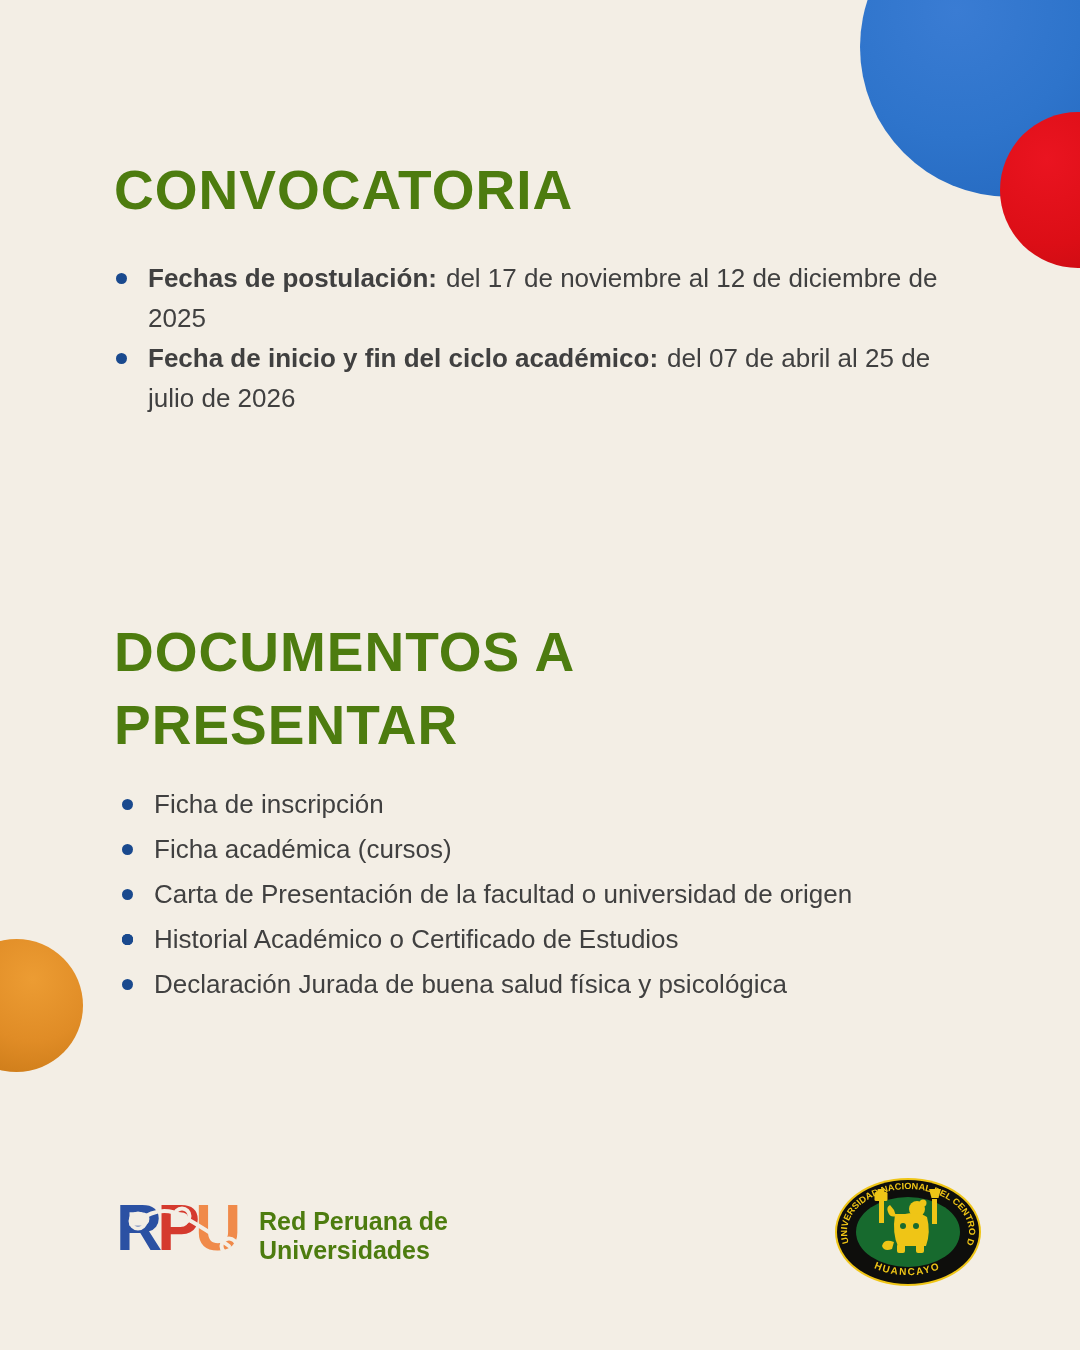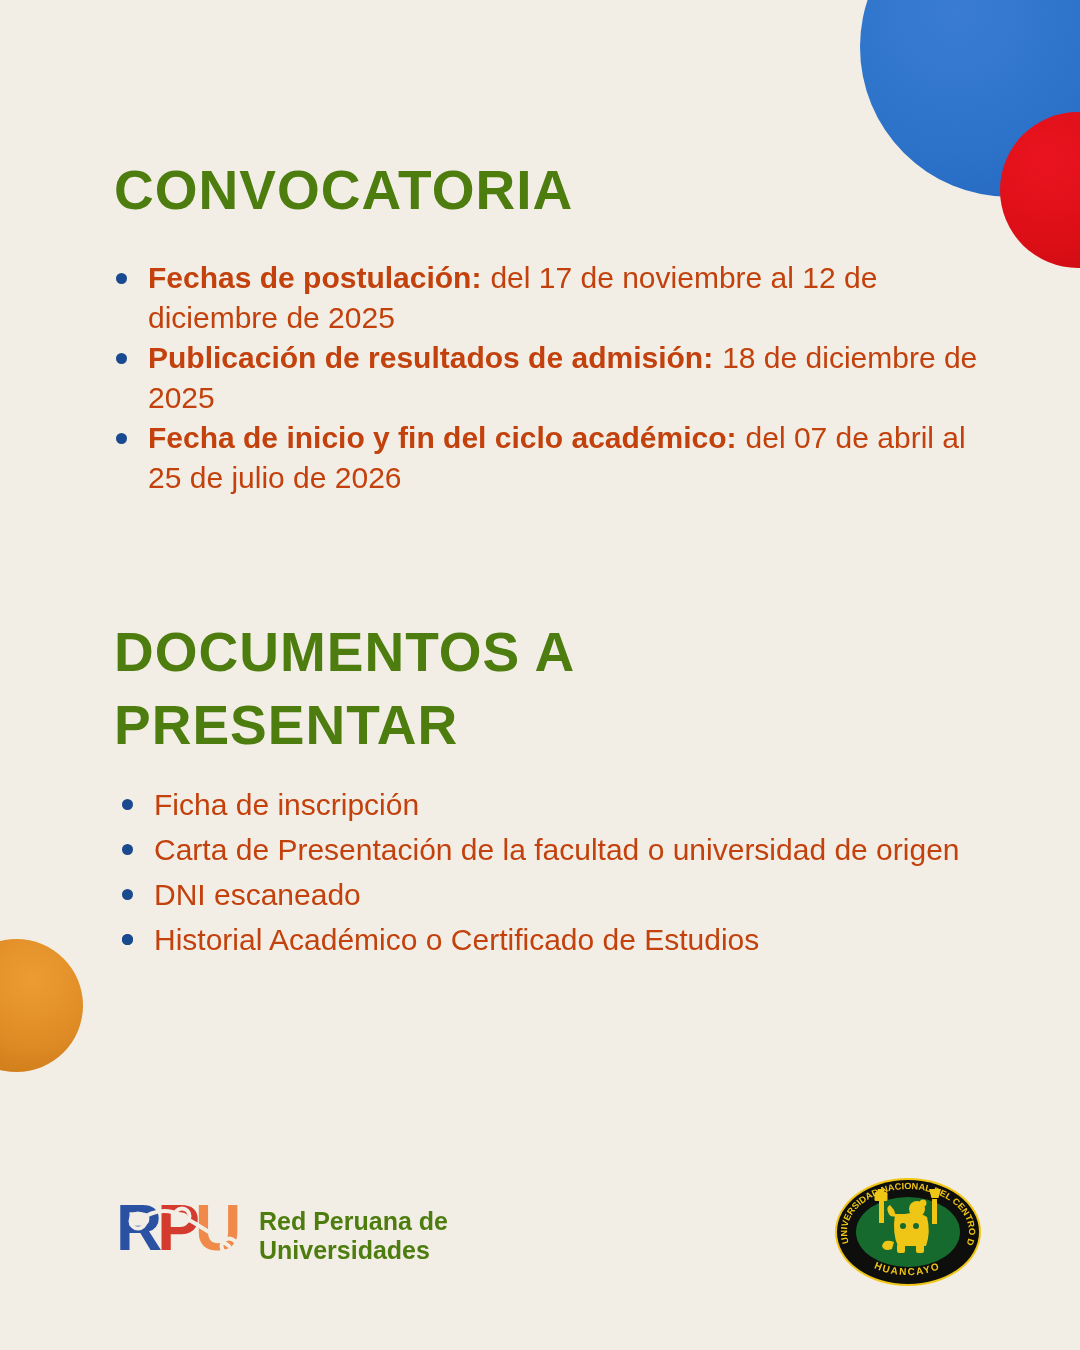--- a/index.html
+++ b/index.html
@@ -45,22 +45,22 @@
   }
   .title-documentos {
     position: absolute; left: 114px; top: 616px;
     font-size: 55px; line-height: 73px;
     width: 620px;
   }
 
   .bullet-list {
     position: absolute;
     list-style: none; margin: 0; padding: 0;
-    color: #c2410c;
-    font-size: 30px;
+    color: #404040;
+    font-size: 26px;
   }
   .list-convocatoria { left: 114px; top: 258px; width: 868px; line-height: 40px; }
   .list-documentos   { left: 120px; top: 782px; width: 950px; line-height: 45px; }
 
   .bullet-list li { position: relative; padding-left: 34px; }
   .list-documentos li { white-space: nowrap; }
 
   .dot {
     position: absolute; left: 2px; top: 15px;
     width: 11px; height: 11px; border-radius: 50%;
@@ -101,35 +101,34 @@
 
 <div class="content">
 
   <h1 class="title-convocatoria">CONVOCATORIA</h1>
 
   <ul class="bullet-list list-convocatoria">
     <li>
       <span class="dot"></span><span class="item-label">Fechas de postulación:</span><span class="item-text">del 17 de noviembre al 12 de diciembre de 2025</span>
     </li>
     <li>
-      <span class="dot"></span><span class="item-label">Publicación de resultados de admisión:</span><span class="item-text">18 de diciembre de 2025</span>
-    </li>
-    <li>
       <span class="dot"></span><span class="item-label">Fecha de inicio y fin del ciclo académico:</span><span class="item-text">del 07 de abril al 25 de julio de 2026</span>
     </li>
   </ul>
 
   <h2 class="title-documentos">DOCUMENTOS A PRESENTAR</h2>
 
   <ul class="bullet-list list-documentos">
     <li><span class="dot"></span><span>Ficha de inscripción</span></li>
+    <li><span class="dot"></span><span>Ficha académica (cursos)</span></li>
     <li><span class="dot"></span><span>Carta de Presentación de la facultad o universidad de origen</span></li>
-    <li><span class="dot"></span><span>DNI escaneado</span></li>
+    <li><span class="dot"></span></li>
     <li><span class="dot"></span></li>
     <li><span class="dot"></span><span>Historial Académico o Certificado de Estudios</span></li>
+    <li><span class="dot"></span><span>Declaración Jurada de buena salud física y psicológica</span></li>
   </ul>
 
   <div class="rpu-logo">
     <div class="rpu-letters"><span class="rpu-r">R</span><span class="rpu-p">P</span><span class="rpu-u">U</span></div>
     <svg class="rpu-net" width="135" height="70" viewBox="0 0 135 70">
       <path d="M22 25 Q45 8 66 20 Q90 33 113 50" fill="none" stroke="#F3EEE5" stroke-width="4" stroke-linecap="round"></path>
       <circle cx="22" cy="25" r="7.5" fill="none" stroke="#F3EEE5" stroke-width="4"></circle>
       <circle cx="66" cy="20" r="7.5" fill="none" stroke="#F3EEE5" stroke-width="4"></circle>
       <circle cx="113" cy="50" r="7.5" fill="none" stroke="#F3EEE5" stroke-width="4"></circle>
     </svg>

